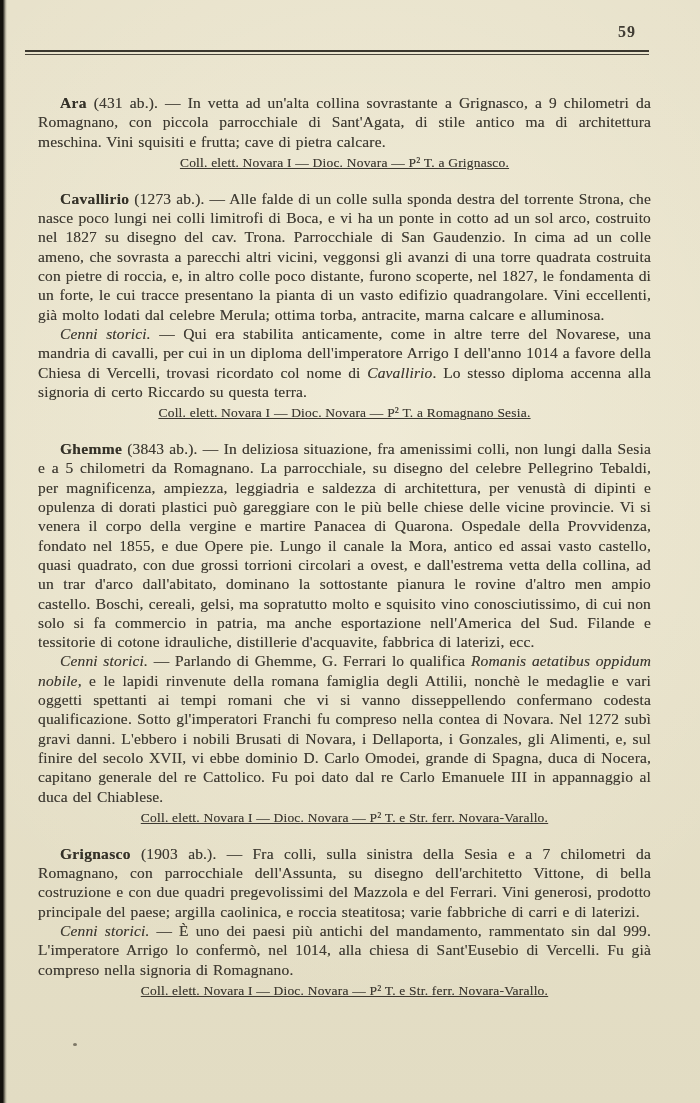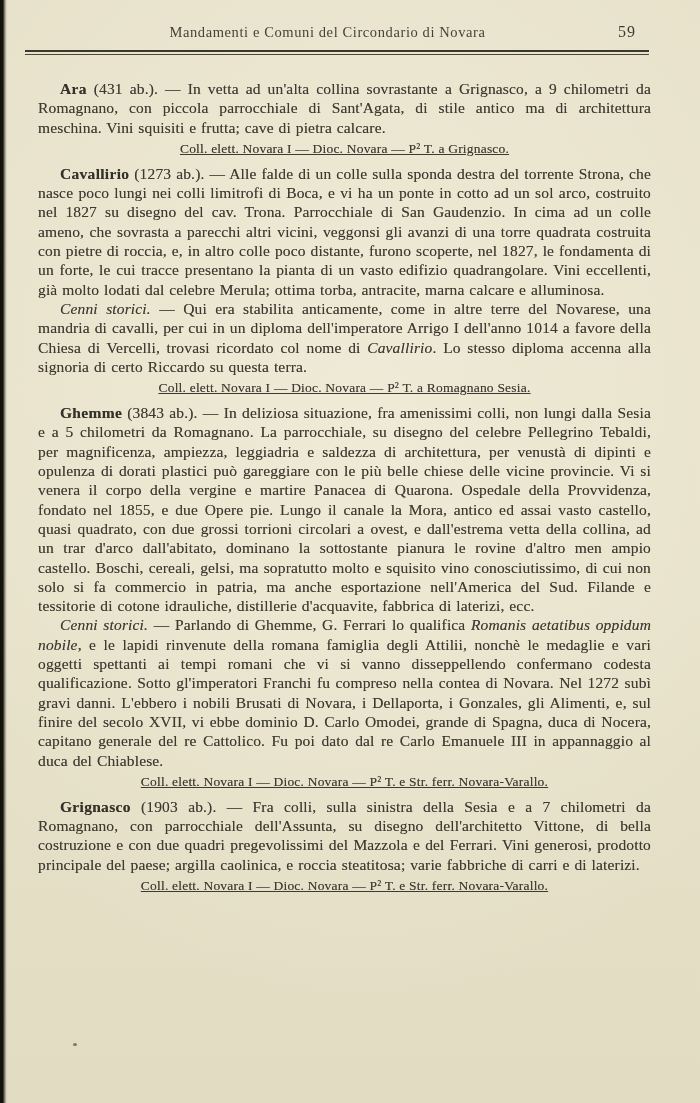--- a/index.html
+++ b/index.html
@@ -29,31 +29,32 @@
   .running-head {
     position: absolute; top: 24px; left: 25px; width: 605px;
     text-align: center;
     font-size: 14.5px; letter-spacing: 0.6px;
     color: #46423a;
   }
   .page-number {
     position: absolute; top: 23px; right: 64px;
     font-size: 16px; letter-spacing: 1px;
     color: #403c34;
+    font-weight: bold;
   }
   .double-rule {
     position: absolute; top: 50px; left: 25px; width: 624px;
     height: 2px;
     border-top: 2.5px solid #3b382f;
     border-bottom: 1px solid #4a463c;
   }
   .text-block {
     position: absolute; top: 76px; left: 38px; width: 613px;
   }
-  .entry { margin: 3px 0 6px 0; }
+  .entry { margin: 17px 0 6px 0; }
   .para {
     margin: 0;
     font-size: 15.5px;
     line-height: 19.3px;
     text-align: justify;
     text-indent: 22px;
     letter-spacing: 0.15px;
     word-spacing: 0.8px;
     text-shadow: 0 0 0.5px rgba(62,58,50,0.55);
   }
@@ -73,23 +74,20 @@
     width: 4px; height: 3px; border-radius: 50%;
     background: rgba(70,64,52,0.65);
   }
 </style>
 </head>
 <body>
 
 <div class="page">
   <div class="scan-edge"></div>
 
-  <header class="running-head">
-    <span>Mandamenti e Comuni del Circondario di Novara</span>
-  </header>
   <span class="page-number">59</span>
 
   <div class="double-rule"></div>
 
   <main class="text-block" id="entries">
   <section class="entry">
     <p class="para body-para"><span class="entry-name">Ara</span><span> (431 ab.). — In vetta ad un'alta collina sovrastante a Grignasco, a 9 chilometri da Romagnano, con piccola parrocchiale di Sant'Agata, di stile antico ma di architettura meschina. Vini squisiti e frutta; cave di pietra calcare.</span></p>
     <p class="coll-line">Coll. elett. Novara I — Dioc. Novara — P² T. a Grignasco.</p>
   </section>
 
@@ -100,18 +98,19 @@
   </section>
 
   <section class="entry">
     <p class="para body-para"><span class="entry-name">Ghemme</span><span> (3843 ab.). — In deliziosa situazione, fra amenissimi colli, non lungi dalla Sesia e a 5 chilometri da Romagnano. La parrocchiale, su disegno del celebre Pellegrino Tebaldi, per magnificenza, ampiezza, leggiadria e saldezza di architettura, per venustà di dipinti e opulenza di dorati plastici può gareggiare con le più belle chiese delle vicine provincie. Vi si venera il corpo della vergine e martire Panacea di Quarona. Ospedale della Provvidenza, fondato nel 1855, e due Opere pie. Lungo il canale la Mora, antico ed assai vasto castello, quasi quadrato, con due grossi torrioni circolari a ovest, e dall'estrema vetta della collina, ad un trar d'arco dall'abitato, dominano la sottostante pianura le rovine d'altro men ampio castello. Boschi, cereali, gelsi, ma sopratutto molto e squisito vino conosciutissimo, di cui non solo si fa commercio in patria, ma anche esportazione nell'America del Sud. Filande e tessitorie di cotone idrauliche, distillerie d'acquavite, fabbrica di laterizi, ecc.</span></p>
     <p class="para cenni-para"><span class="ital">Cenni storici.</span><span> — Parlando di Ghemme, G. Ferrari lo qualifica </span><span class="ital">Romanis aetatibus oppidum nobile</span><span>, e le lapidi rinvenute della romana famiglia degli Attilii, nonchè le medaglie e vari oggetti spettanti ai tempi romani che vi si vanno disseppellendo confermano codesta qualificazione. Sotto gl'imperatori Franchi fu compreso nella contea di Novara. Nel 1272 subì gravi danni. L'ebbero i nobili Brusati di Novara, i Dellaporta, i Gonzales, gli Alimenti, e, sul finire del secolo XVII, vi ebbe dominio D. Carlo Omodei, grande di Spagna, duca di Nocera, capitano generale del re Cattolico. Fu poi dato dal re Carlo Emanuele III in appannaggio al duca del Chiablese.</span></p>
     <p class="coll-line">Coll. elett. Novara I — Dioc. Novara — P² T. e Str. ferr. Novara-Varallo.</p>
   </section>
 
   <section class="entry">
     <p class="para body-para"><span class="entry-name">Grignasco</span><span> (1903 ab.). — Fra colli, sulla sinistra della Sesia e a 7 chilometri da Romagnano, con parrocchiale dell'Assunta, su disegno dell'architetto Vittone, di bella costruzione e con due quadri pregevolissimi del Mazzola e del Ferrari. Vini generosi, prodotto principale del paese; argilla caolinica, e roccia steatitosa; varie fabbriche di carri e di laterizi.</span></p>
+    <p class="para cenni-para"><span class="ital">Cenni storici.</span><span> — È uno dei paesi più antichi del mandamento, rammentato sin dal 999. L'imperatore Arrigo lo confermò, nel 1014, alla chiesa di Sant'Eusebio di Vercelli. Fu già compreso nella signoria di Romagnano.</span></p>
     <p class="coll-line">Coll. elett. Novara I — Dioc. Novara — P² T. e Str. ferr. Novara-Varallo.</p>
   </section>
 </main>
 
   <div class="speck"></div>
 </div>
 
 </body></html>

